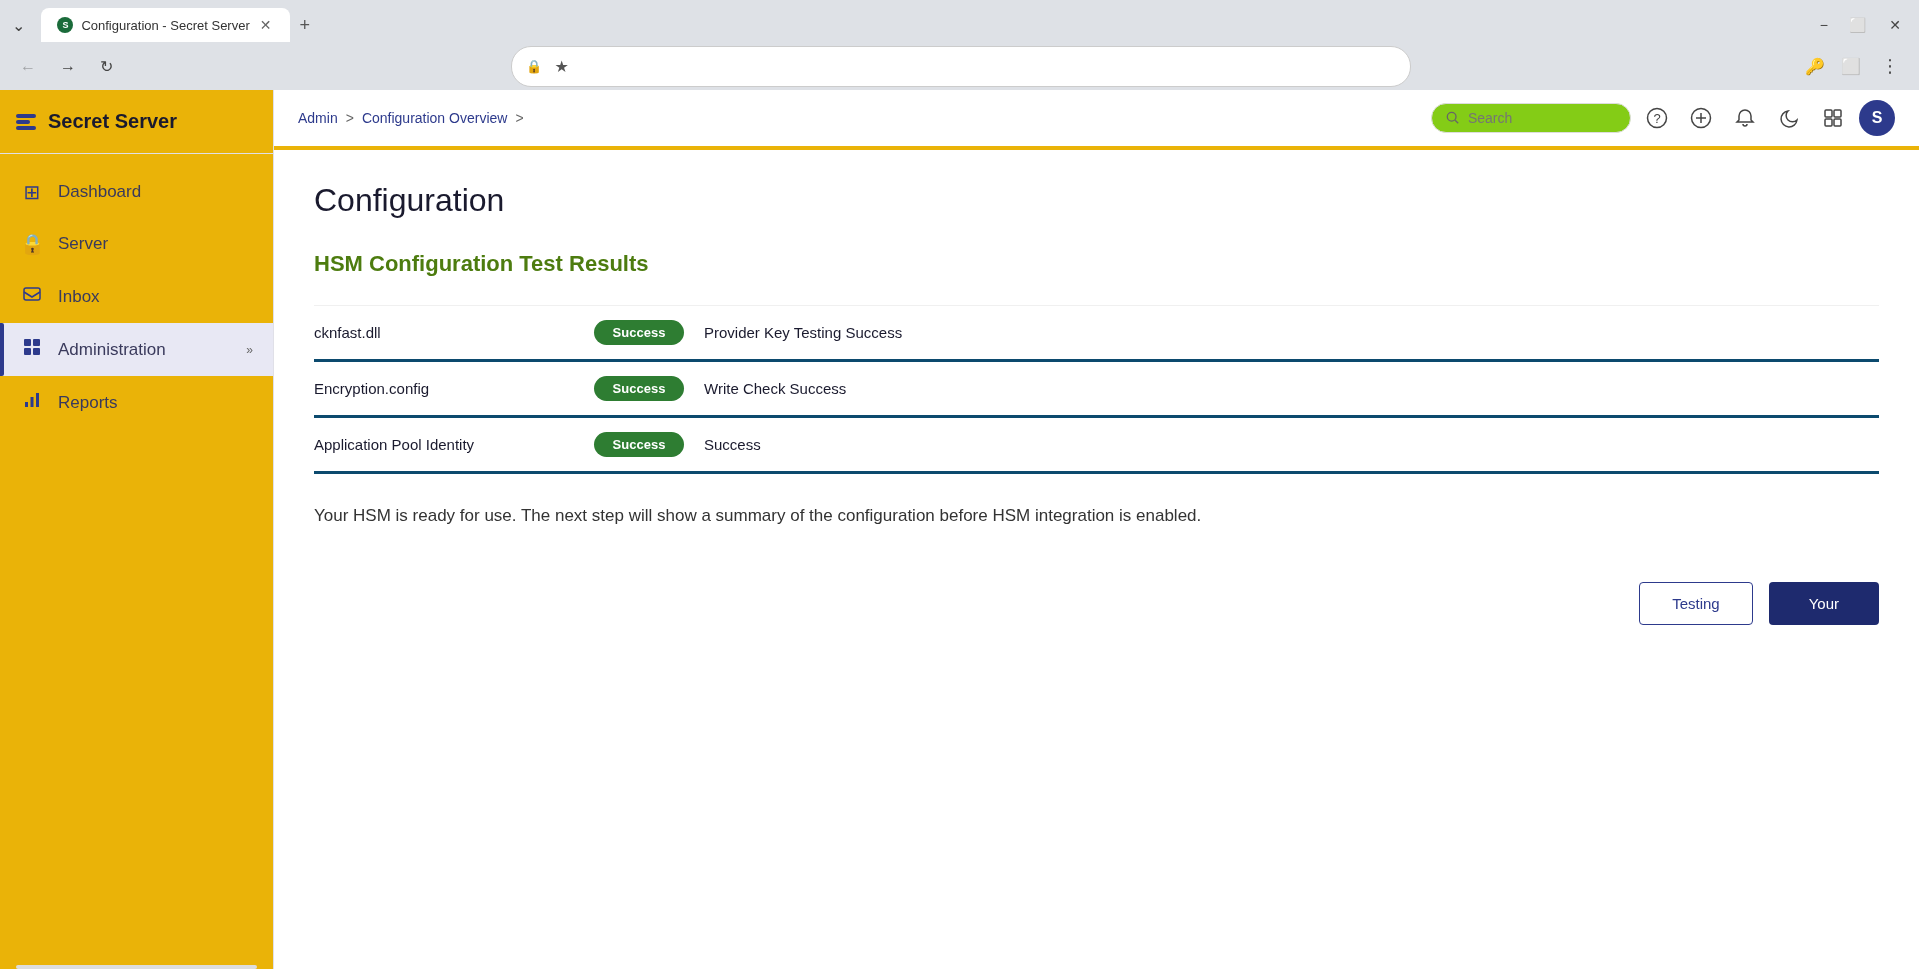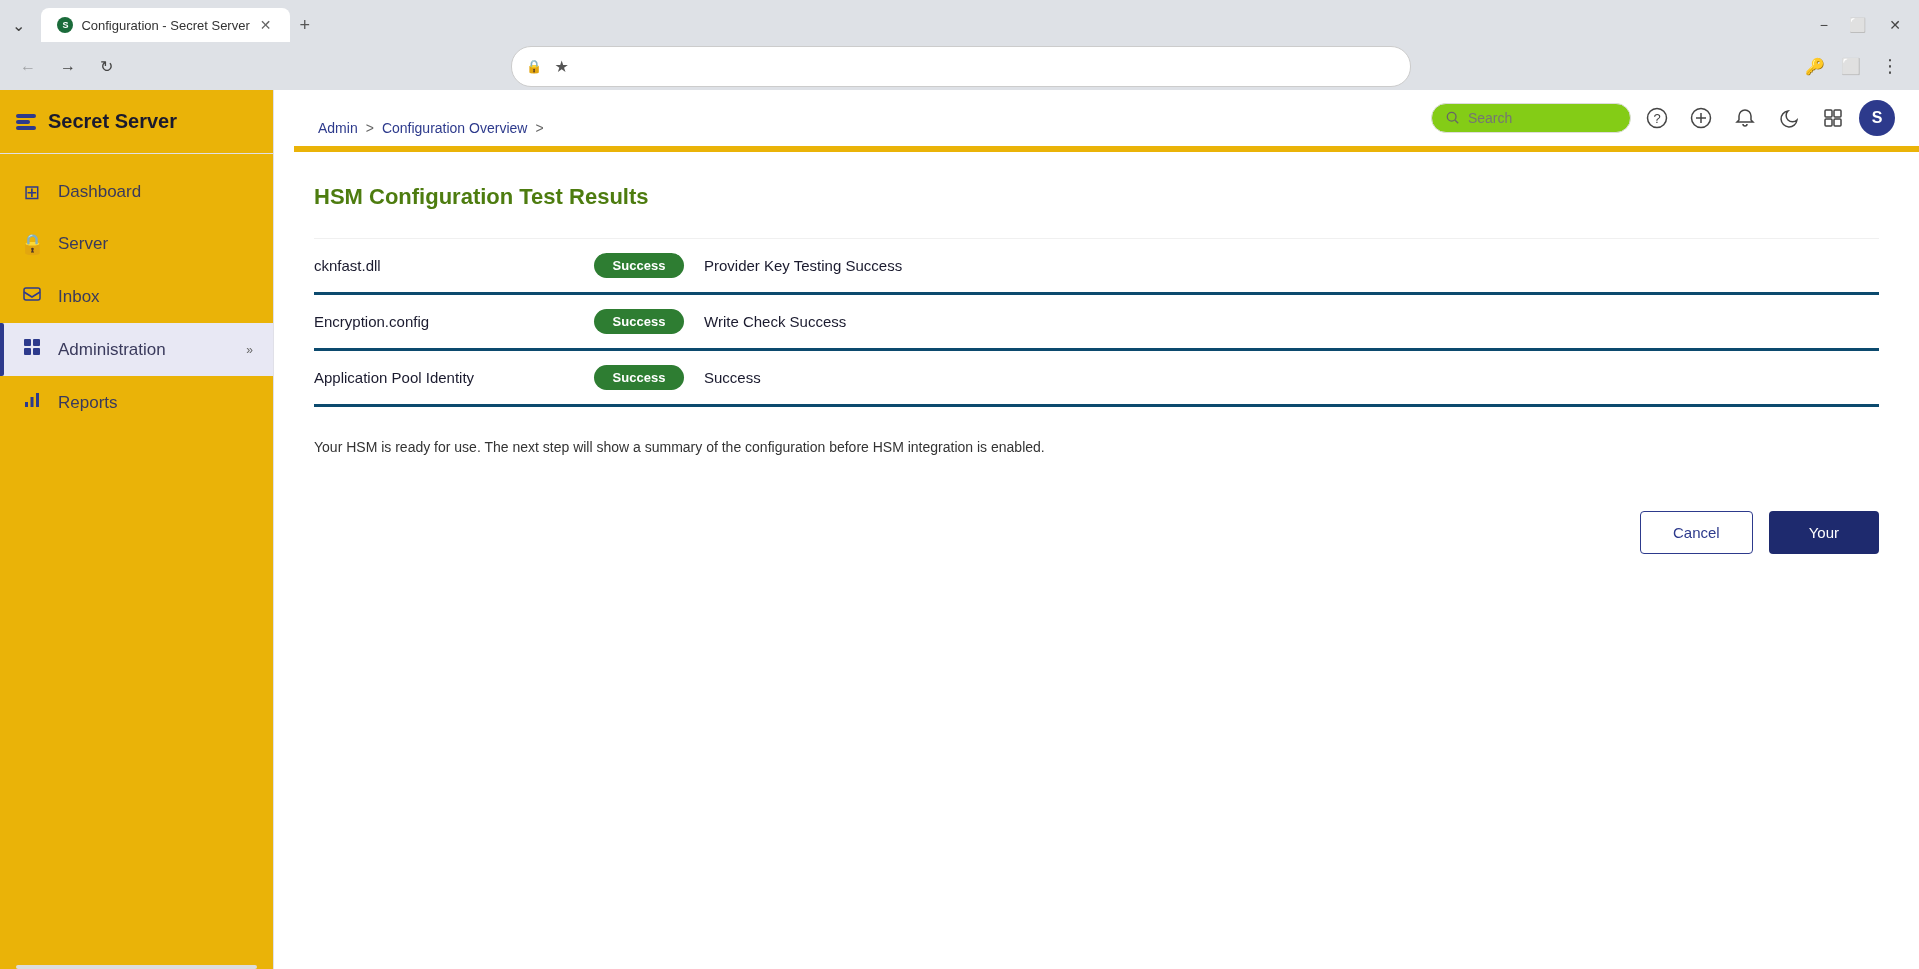--- a/index.html
+++ b/index.html
@@ -217,25 +217,24 @@
       flex: 1;
       display: flex;
       flex-direction: column;
       overflow: auto;
       background: #fff;
     }
 
     
     .topbar {
       display: flex;
-      align-items: flex-end;
+      align-items: center;
       padding: 10px 24px;
-      border-bottom: 6px solid #eab308;
+      border-bottom: 4px solid #eab308;
       gap: 12px;
-      margin-left: 20px;
     }
     .breadcrumb {
       display: flex;
       align-items: center;
       gap: 8px;
       font-size: 14px;
       flex: 1;
     }
     .breadcrumb-link {
       color: #2d3a8c;
@@ -332,21 +331,21 @@
       min-width: 90px;
       text-align: center;
     }
     .test-message {
       font-size: 15px;
       color: #1a1a2e;
     }
 
     
     .info-message {
-      font-size: 14px;
+      font-size: 17px;
       color: #333;
       margin-bottom: 40px;
       margin-top: 8px;
     }
 
     
     .action-buttons {
       display: flex;
       justify-content: flex-end;
       gap: 16px;
@@ -513,20 +512,21 @@
                 <rect x="12" y="3" width="7" height="7" rx="1" stroke="#444" stroke-width="1.5"></rect>
                 <rect x="3" y="12" width="7" height="7" rx="1" stroke="#444" stroke-width="1.5"></rect>
                 <rect x="12" y="12" width="7" height="7" rx="1" stroke="#444" stroke-width="1.5"></rect>
               </svg>
           </button>
           <div class="user-avatar">S</div>
         </div>
       </div>
 
       <div class="page-content">
+        <h1 class="page-title">Configuration</h1>
         <h2 class="section-title">HSM Configuration Test Results</h2>
 
         <div class="test-results">
 
           <div class="test-row">
             <span class="test-name">cknfast.dll</span>
             <span class="test-badge">Success</span>
             <span class="test-message">Provider Key Testing Success</span>
           </div>
 
@@ -539,19 +539,19 @@
           <div class="test-row">
             <span class="test-name">Application Pool Identity</span>
             <span class="test-badge">Success</span>
             <span class="test-message">Success</span>
           </div>
         </div>
 
         <p class="info-message">Your HSM is ready for use. The next step will show a summary of the configuration before HSM integration is enabled.</p>
 
         <div class="action-buttons">
-          <button class="btn-cancel">Cancel</button>
+          <button class="btn-cancel">Testing</button>
           <button class="btn-next">Your</button>
         </div>
       </div>
     </div>
   </div>
 </div>
 
 </body></html>

